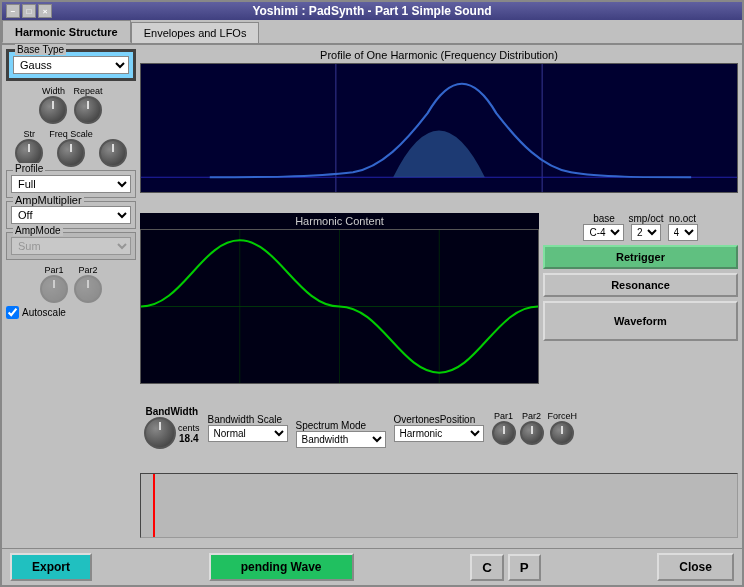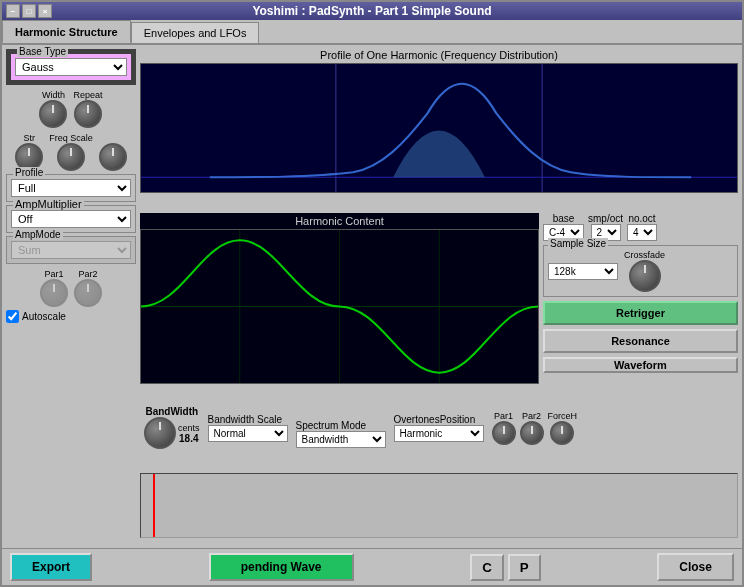--- a/index.html
+++ b/index.html
@@ -151,20 +151,21 @@
       position: relative;
       overflow: hidden;
       height: 155px;
     }
     .right-controls {
       width: 195px;
       display: flex;
       flex-direction: column;
       gap: 4px;
       flex-shrink: 0;
+      align-items: center;
     }
     .bottom-controls {
       display: flex;
       gap: 8px;
       align-items: center;
       padding: 2px 4px;
       flex-wrap: nowrap;
     }
     .footer {
       display: flex;
@@ -245,21 +246,21 @@
       padding: 4px 12px;
       font-weight: bold;
       font-size: 11px;
       cursor: pointer;
       width: 100%;
       text-align: center;
     }
     .waveform-btn {
       background: #c0c0c0;
       border: 2px outset #ddd;
-      padding: 0 12px;
+      padding: 12px 12px;
       font-weight: bold;
       font-size: 11px;
       cursor: pointer;
       width: 100%;
       text-align: center;
     }
     .waveform-area {
       height: 65px;
       background: #b8b8b8;
       border: 1px inset #999;
@@ -293,21 +294,21 @@
 
   <div class="tabs">
     <div class="tab active">Harmonic Structure</div>
     <div class="tab">Envelopes and LFOs</div>
   </div>
 
   <div class="main-content">
 
     <div class="left-panel">
 
-      <div style="border:5px solid #404040; padding:4px; position:relative; background:#f0abfc;text-decoration:underline;">
+      <div style="border:3px solid #404040; padding:4px; position:relative; background:#7dd3fc;text-decoration:underline;">
         <div style="position:absolute;top:-8px;left:6px;background:#c0c0c0;padding:0 2px;font-size:10px;">Base Type</div>
         <select class="select-box">
           <option>Gauss</option>
           <option>Square</option>
           <option>Double Exp</option>
         </select>
       </div>
 
       <div class="knob-row">
         <div class="knob-container">
@@ -428,30 +429,20 @@
               </select>
             </div>
             <div style="display:flex;flex-direction:column;align-items:center;">
               <span>no.oct</span>
               <select class="dropdown-small">
                 <option>4</option><option>2</option><option>3</option><option>5</option>
               </select>
             </div>
           </div>
 
-          <div style="display:flex; align-items:center; gap:6px; border:1px solid #888; padding:4px; position:relative;">
-            <div style="position:absolute;top:-8px;left:4px;background:#c0c0c0;font-size:10px;padding:0 2px;">Sample Size</div>
-            <select class="dropdown-small" style="width:70px;">
-              <option>128k</option><option>16k</option><option>32k</option><option>64k</option><option>256k</option>
-            </select>
-            <div style="display:flex;flex-direction:column;align-items:center;">
-              <span style="font-size:9px;">Crossfade</span>
-              <div class="knob" style="width:32px;height:32px;"></div>
-            </div>
-          </div>
 
           <button class="retrigger-btn">Retrigger</button>
 
           <button class="resonance-btn">Resonance</button>
 
           <button class="waveform-btn">Waveform</button>
         </div>
       </div>
 
       <div class="bottom-controls">

